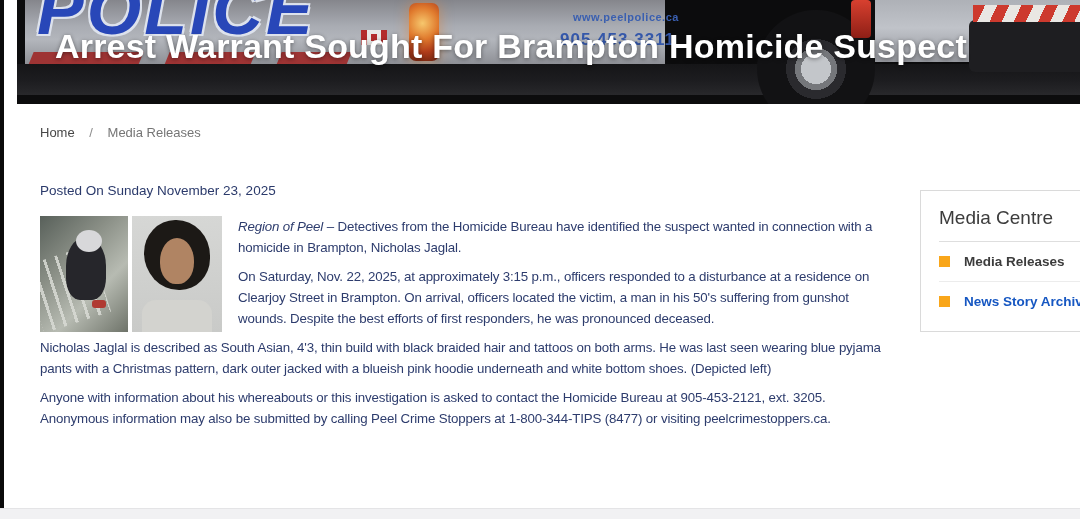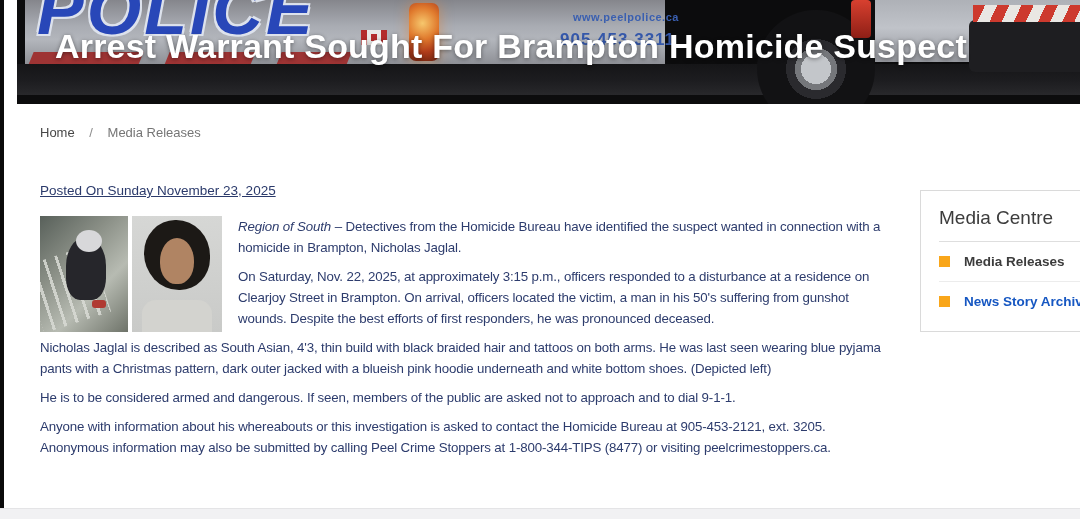--- a/index.html
+++ b/index.html
@@ -42,21 +42,21 @@
     color:#ffffff; letter-spacing:.2px; white-space:nowrap; text-shadow:0 1px 4px rgba(0,0,0,.45); }
 
   
   .breadcrumb { position:absolute; left:40px; top:125px; font-size:13px; color:#757575; }
   .breadcrumb .home { color:#474747; font-weight:500; text-decoration:none; cursor:pointer;margin-top:46px; }
   .breadcrumb .sep { margin:0 11px; color:#8d8d8d; }
   .breadcrumb .current { color:#757575; }
 
   
   .content { position:absolute; left:40px; top:183px; width:852px; color:#2d3c6d; }
-  .posted { font-size:13.5px; font-weight:500; color:#2b3a6b; margin-bottom:18px;text-decoration:underline; }
+  .posted { font-size:13.5px; font-weight:500; color:#2b3a6b; margin-bottom:18px; }
   .suspect-photos { float:left; width:182px; height:116px; margin:0 16px 2px 0; display:flex; gap:4px; }
   .photo { height:116px; position:relative; overflow:hidden; }
   .photo.cctv { width:88px; background:linear-gradient(135deg,#58605a 0%,#8a8f86 35%,#b7bbb2 65%,#6e7369 100%); }
   .railing { position:absolute; left:-8px; top:38px; width:70px; height:70px; transform:rotate(-18deg);
     background:repeating-linear-gradient(90deg, transparent 0 9px, #d9dbd5 9px 12px); opacity:.85; }
   .figure { position:absolute; left:26px; top:22px; width:40px; height:62px; border-radius:45% 45% 35% 35%; background:#26262b; }
   .hood { position:absolute; left:36px; top:14px; width:26px; height:22px; border-radius:50%; background:#d8d8da; }
   .shoe { position:absolute; left:52px; top:84px; width:14px; height:8px; border-radius:3px; background:#b03a32; }
   .photo.mug { width:90px; background:linear-gradient(180deg,#d6d7d5 0%,#c9cac8 100%); }
   .hair { position:absolute; left:12px; top:4px; width:66px; height:70px; border-radius:48% 52% 46% 54%; background:#1c1916; }
@@ -114,24 +114,23 @@
       <div class="hood"></div>
       <div class="shoe"></div>
     </div>
     <div class="photo mug">
       <div class="hair"></div>
       <div class="face"></div>
       <div class="shirt"></div>
     </div>
   </div>
 
-  <p class="p1"><em>Region of South</em><span> – Detectives from the Homicide Bureau have identified the suspect wanted in connection with a homicide in Brampton, Nicholas Jaglal.</span></p>
+  <p class="p1"><em>Region of Peel</em><span> – Detectives from the Homicide Bureau have identified the suspect wanted in connection with a homicide in Brampton, Nicholas Jaglal.</span></p>
   <p>On Saturday, Nov. 22, 2025, at approximately 3:15 p.m., officers responded to a disturbance at a residence on Clearjoy Street in Brampton. On arrival, officers located the victim, a man in his 50's suffering from gunshot wounds. Despite the best efforts of first responders, he was pronounced deceased.</p>
   <p>Nicholas Jaglal is described as South Asian, 4'3, thin build with black braided hair and tattoos on both arms. He was last seen wearing blue pyjama pants with a Christmas pattern, dark outer jacked with a blueish pink hoodie underneath and white bottom shoes. (Depicted left)</p>
-  <p>He is to be considered armed and dangerous. If seen, members of the public are asked not to approach and to dial 9-1-1.</p>
   <p>Anyone with information about his whereabouts or this investigation is asked to contact the Homicide Bureau at 905-453-2121, ext. 3205. Anonymous information may also be submitted by calling Peel Crime Stoppers at 1-800-344-TIPS (8477) or visiting peelcrimestoppers.ca.</p>
 </main>
 
 <aside class="media-centre">
   <h2 class="mc-title">Media Centre</h2>
   <div class="sb-item">
     <span class="bullet"></span>
     <span class="sb-label">Media Releases</span>
   </div>
   <div class="sb-item blue">

